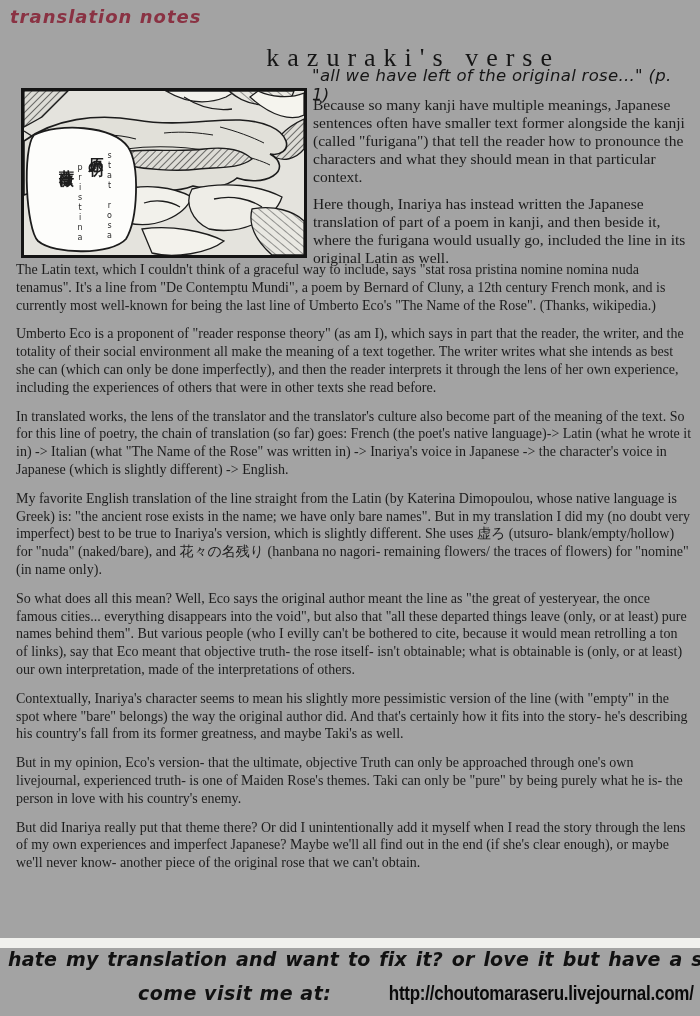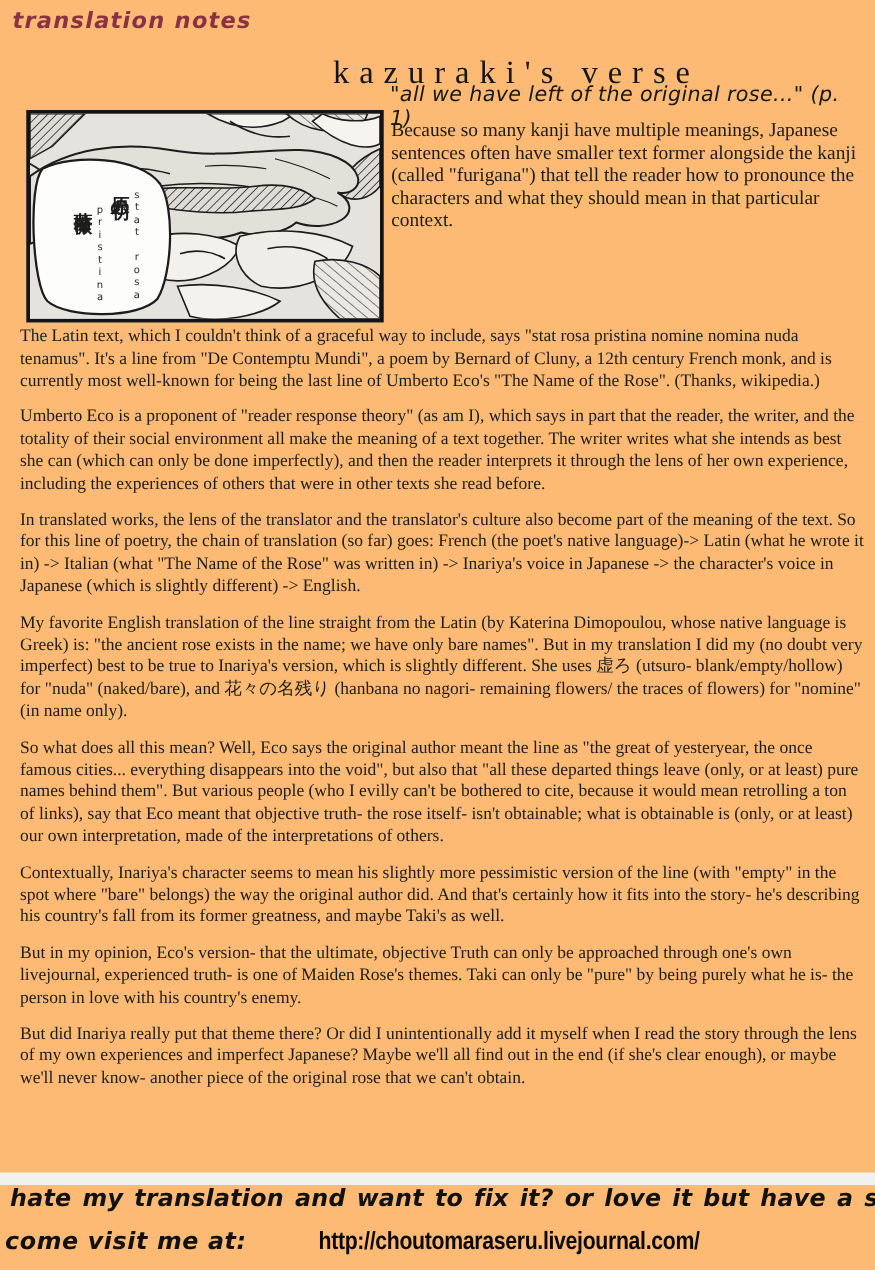--- a/index.html
+++ b/index.html
@@ -1,18 +1,18 @@
 <!DOCTYPE html>
 <html><head>
 <meta charset="utf-8">
 <style>
   html,body{margin:0;padding:0;background:#e8e8e8;}
   .page{
     position:relative;width:700px;height:1016px;margin:0 auto;
-    background:#fdba74;overflow:hidden;color:#1c1c1c;
+    background:#a3a3a3;overflow:hidden;color:#1c1c1c;
     font-family:"Liberation Serif", serif;
   }
   .scan-band{position:absolute;left:0;width:700px;background:#f1f1ee;}
   
   .corner-label{
     position:absolute;left:10px;top:6px;
     font-family:"DejaVu Sans", sans-serif;font-style:italic;
     font-size:18px;letter-spacing:1px;color:#8a3243;font-weight:bold;
   }
   .title{
@@ -59,21 +59,21 @@
   }
   .body-col p{margin:0 0 11px 0;}
   
   .footer-question{
     position:absolute;left:8px;top:948px;width:688px;
     font-family:"DejaVu Sans", sans-serif;font-style:italic;font-weight:bold;
     font-size:19px;letter-spacing:.2px;word-spacing:2px;color:#111;
     white-space:nowrap;
   }
   .footer-visit{
-    position:absolute;right:6px;top:982px;width:690px;text-align:left;
+    position:absolute;right:6px;top:982px;width:690px;text-align:right;
     white-space:nowrap;
   }
   .visit-label{
     font-family:"DejaVu Sans", sans-serif;font-style:italic;font-weight:bold;
     font-size:19px;color:#111;letter-spacing:.5px;
   }
   .visit-url{
     display:inline-block;transform:scaleX(.85);transform-origin:right center;
     font-family:"Liberation Sans", sans-serif;font-weight:bold;
     font-size:20px;color:#0a0a0a;letter-spacing:-.3px;
@@ -153,20 +153,21 @@
       <span class="vfuri">pristina</span>
     </div>
     <div class="vpair">
       <span class="vkanji">原初の</span>
       <span class="vfuri">stat rosa</span>
     </div>
   </div>
 
   <div class="intro-col">
     <p>Because so many kanji have multiple meanings, Japanese sentences often have smaller text former alongside the kanji (called "furigana") that tell the reader how to pronounce the characters and what they should mean in that particular context.</p>
+    <p>Here though, Inariya has instead written the Japanese translation of part of a poem in kanji, and then beside it, where the furigana would usually go, included the line in its original Latin as well.</p>
   </div>
 
   <div class="body-col">
     <p>The Latin text, which I couldn't think of a graceful way to include, says "stat rosa pristina nomine nomina nuda tenamus".  It's a line from "De Contemptu Mundi", a poem by Bernard of Cluny, a 12th century French monk, and is currently most well-known for being the last line of Umberto Eco's "The Name of the Rose".  (Thanks, wikipedia.)</p>
     <p>Umberto Eco is a proponent of "reader response theory" (as am I), which says in part that the reader, the writer, and the totality of their social environment all make the meaning of a text together. The writer writes what she intends as best she can (which can only be done imperfectly), and then the reader interprets it through the lens of her own experience, including the experiences of others that were in other texts she read before.</p>
     <p>In translated works, the lens of the translator and the translator's culture also become part of the meaning of the text. So for this line of poetry, the chain of translation (so far) goes: French (the poet's native language)-&gt; Latin (what he wrote it in) -&gt; Italian (what "The Name of the Rose" was written in) -&gt; Inariya's voice in Japanese -&gt;  the character's voice in Japanese (which is slightly different) -&gt; English.</p>
     <p>My favorite English translation of the line straight from the Latin (by Katerina Dimopoulou, whose native language is Greek) is: "the ancient rose exists in the name; we have only bare names". But in my translation I did my (no doubt very imperfect) best to be true to Inariya's version, which is slightly different. She uses 虚ろ  (utsuro-  blank/empty/hollow) for "nuda" (naked/bare), and 花々の名残り (hanbana no nagori- remaining flowers/ the traces of flowers) for "nomine" (in name only).</p>
     <p>So what does all this mean? Well, Eco says the original author meant the line as "the great of yesteryear, the once famous cities... everything disappears into the void", but also that "all these departed things leave (only, or at least) pure names behind them". But various people (who I evilly can't be bothered to cite, because it would mean retrolling a ton of links), say that Eco meant that objective truth- the rose itself- isn't obtainable; what is obtainable is (only, or at least) our own interpretation, made of the interpretations of others.</p>
     <p>Contextually, Inariya's character seems to mean his slightly more pessimistic version of the line (with "empty" in the spot where "bare" belongs) the way the original author did. And that's certainly how it fits into the story- he's describing his country's fall from its former greatness, and maybe Taki's as well.</p>
     <p>But in my opinion, Eco's version- that the ultimate, objective Truth can only be approached through one's own livejournal, experienced truth- is one of Maiden Rose's themes. Taki can only be "pure" by being purely what he is- the person in love with his country's enemy.</p>

